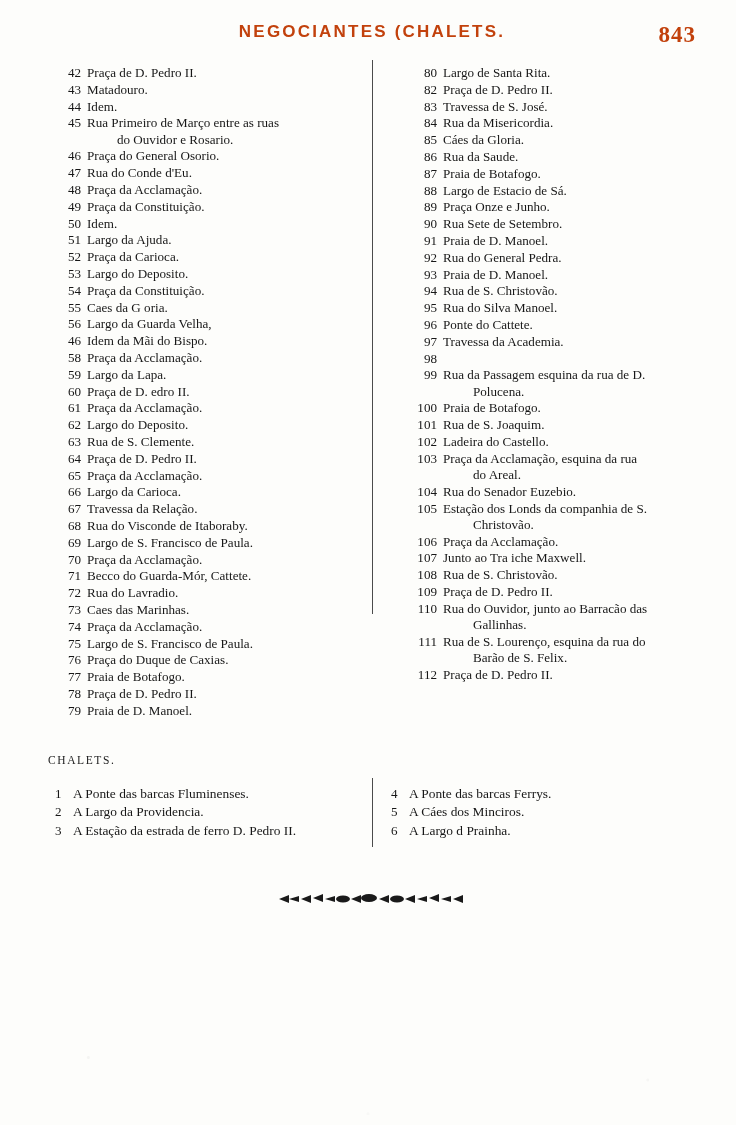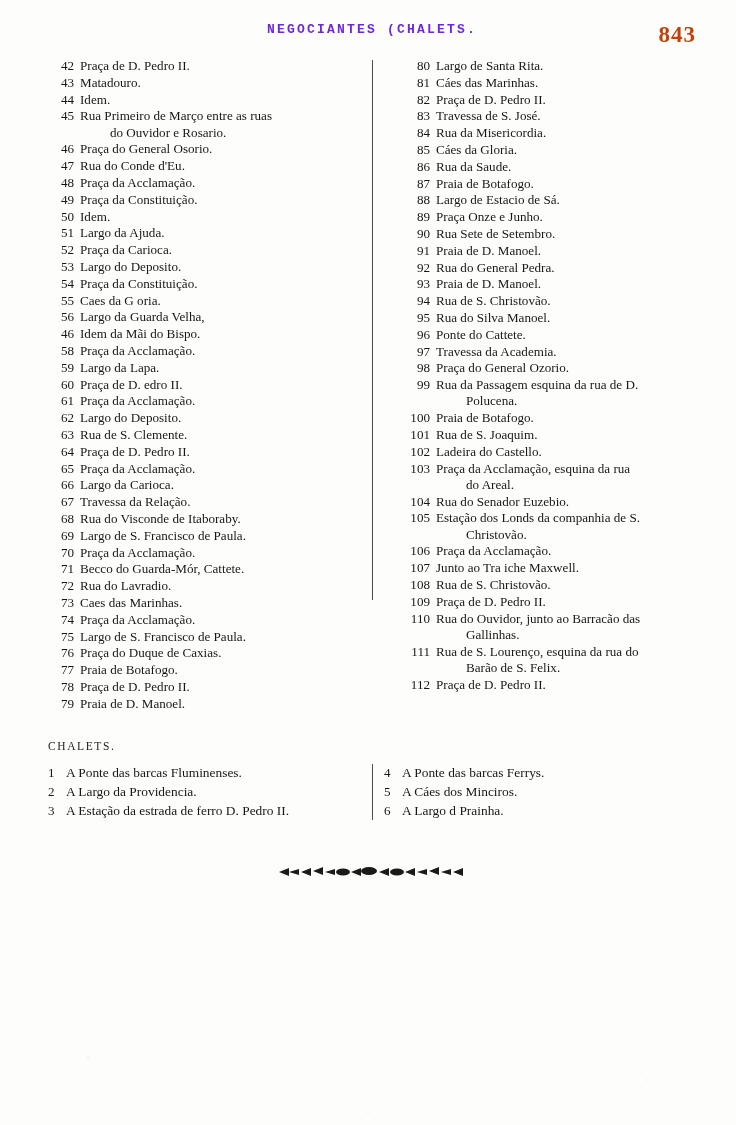--- a/index.html
+++ b/index.html
@@ -39,25 +39,25 @@
     width: 648px;
   }
   .header-row {
     display: flex;
     align-items: baseline;
     justify-content: center;
     position: relative;
     height: 26px;
   }
   .running-head {
-    font-family: Liberation Mono, monospace;
+    font-family: Liberation Sans, sans-serif;
     font-weight: bold;
-    font-size: 13px;
+    font-size: 17px;
     letter-spacing: 2.2px;
-    color: #6d28d9;
+    color: #c2410c;
     text-align: center;
     white-space: nowrap;
   }
   .folio {
     position: absolute;
     right: 0;
     top: 0;
     font-family: "Liberation Serif", serif;
     font-weight: bold;
     font-size: 23px;
@@ -83,21 +83,21 @@
     position: absolute;
     left: 50%;
     top: 2px;
     bottom: 112px;
     width: 1px;
     background: #2b2b2b;
     opacity: .85;
   }
   ul.entries {
     list-style: none;
-    margin: 0;
+    margin: 7px;
     padding: 0;
   }
   ul.entries li {
     display: flex;
     font-size: 13.1px;
     line-height: 16.2px;
     color: #171717;
     margin: 0 0 0.6px 0;
     align-items: flex-start;
   }
@@ -337,24 +337,20 @@
           </ul>
       </div>
 
       <div class="col right">
         <ul class="entries" id="list-right">
             <li class="wide">
               <span class="num">80</span>
               <span class="txt"><span>Largo de Santa  Rita.</span></span>
             </li>
             <li class="wide">
-              <span class="num">81</span>
-              <span class="txt"><span>Cáes das Marinhas.</span></span>
-            </li>
-            <li class="wide">
               <span class="num">82</span>
               <span class="txt"><span>Praça de D. Pedro II.</span></span>
             </li>
             <li class="wide">
               <span class="num">83</span>
               <span class="txt"><span>Travessa de  S.  José.</span></span>
             </li>
             <li class="wide">
               <span class="num">84</span>
               <span class="txt"><span>Rua da Misericordia.</span></span>
@@ -406,21 +402,20 @@
             <li class="wide">
               <span class="num">96</span>
               <span class="txt"><span>Ponte do Cattete.</span></span>
             </li>
             <li class="wide">
               <span class="num">97</span>
               <span class="txt"><span>Travessa da  Academia.</span></span>
             </li>
             <li class="wide">
               <span class="num">98</span>
-              <span class="txt"><span>Praça do General Ozorio.</span></span>
             </li>
             <li class="wide">
               <span class="num">99</span>
               <span class="txt"><span>Rua da Passagem esquina da rua de D.</span><span class="cont">Polucena.</span></span>
             </li>
             <li class="wide">
               <span class="num">100</span>
               <span class="txt"><span>Praia de Botafogo.</span></span>
             </li>
             <li class="wide">

